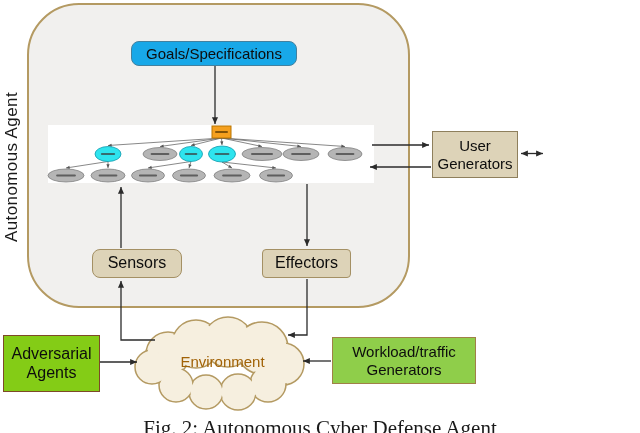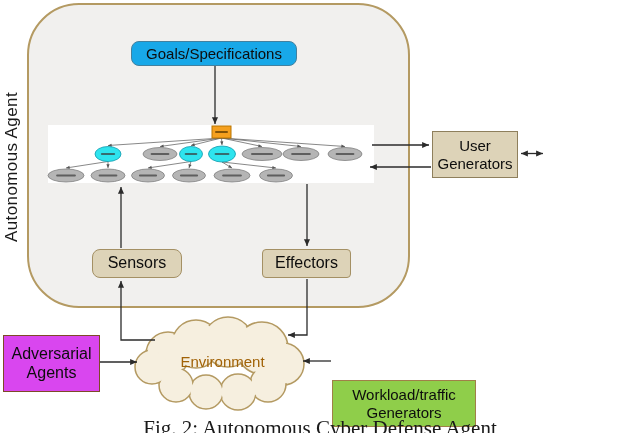--- a/index.html
+++ b/index.html
@@ -23,24 +23,24 @@
     line-height:1.18;font-size:15px;color:#0d0d0d;
   }
   #goals-box{left:131px;top:41px;width:166px;height:25px;background:#18a8e8;
     border:1px solid #43819f;border-radius:8px;font-size:15px;}
   #ui-box{left:432px;top:131px;width:86px;height:47px;background:#ddd3b8;border:1.5px solid #8e7f5c;}
   #cyber-box{left:547px;top:131px;width:90px;height:47px;background:#18a8e8;border:1px solid #3a768f;}
   #sensors-box{left:92px;top:249px;width:90px;height:29px;background:#ddd3b8;
     border:1.5px solid #a49064;border-radius:8px;font-size:16px;}
   #effectors-box{left:262px;top:249px;width:89px;height:29px;background:#ddd3b8;
     border:1.5px solid #a49064;border-radius:4px;font-size:16px;}
-  #adversarial-box{left:3px;top:335px;width:97px;height:57px;background:#d946ef;
+  #adversarial-box{left:3px;top:335px;width:97px;height:57px;background:#84cc16;
     border:1.5px solid #7d4a28;font-size:16px;}
   #workload-box{left:332px;top:337px;width:144px;height:47px;background:#8fce4a;
-    border:1.5px solid #a08048;font-size:15px;margin-top:43px;}
+    border:1.5px solid #a08048;font-size:15px;}
   #environment-label{left:150px;top:353px;width:145px;text-align:center;font-size:15px;color:#a16207;}
   #figure-caption{
     left:0;top:416px;width:640px;text-align:center;
     font-family:"Liberation Serif",serif;font-size:21px;color:#1a1a1a;white-space:nowrap;
   }
   #overlay{left:0;top:0;width:640px;height:433px;pointer-events:none;}
 </style>
 </head>
 <body>
 

